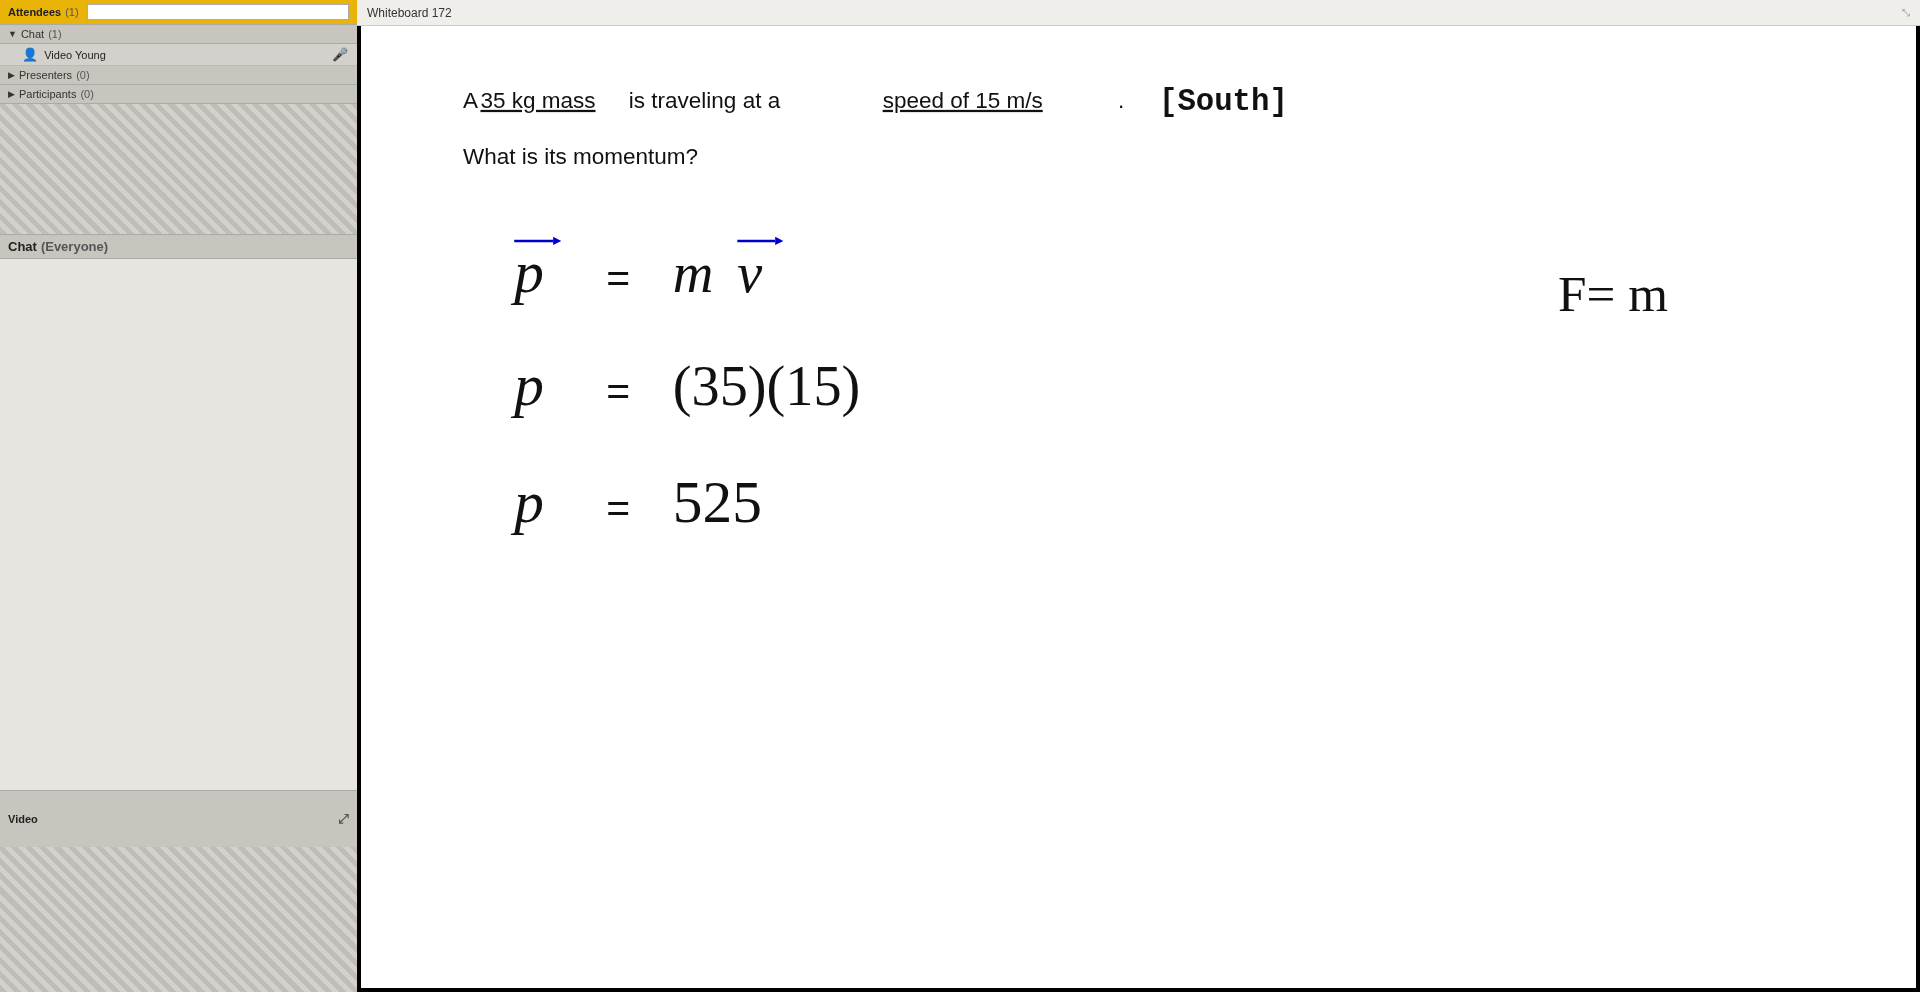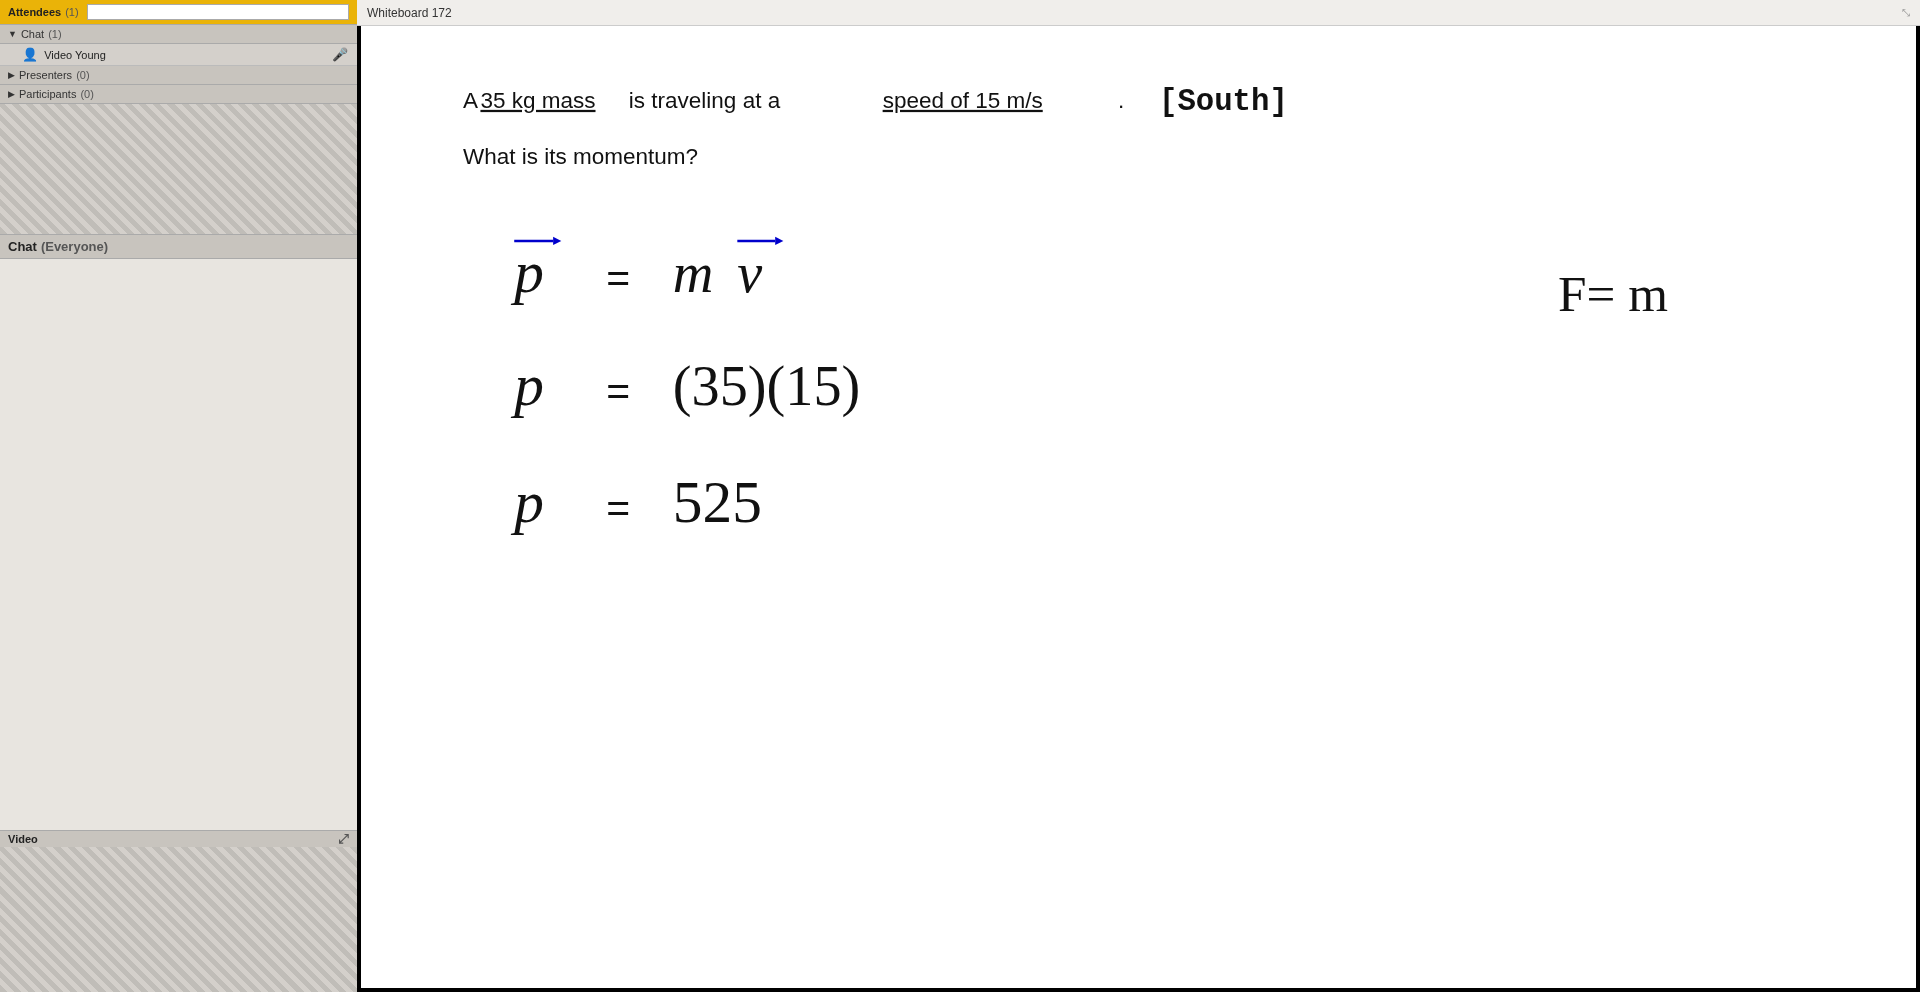--- a/index.html
+++ b/index.html
@@ -121,21 +121,21 @@
       background: #e8e5e0;
       overflow-y: auto;
     }
 
     
     .video-section {
       background: #c8c4be;
       border-top: 1px solid #aaa;
     }
     .video-header {
-      padding: 0 8px;
+      padding: 20px 8px;
       font-size: 11px;
       font-weight: bold;
       color: #222;
       display: flex;
       align-items: center;
       justify-content: space-between;
     }
     .video-expand-icon {
       cursor: pointer;
       font-size: 13px;

